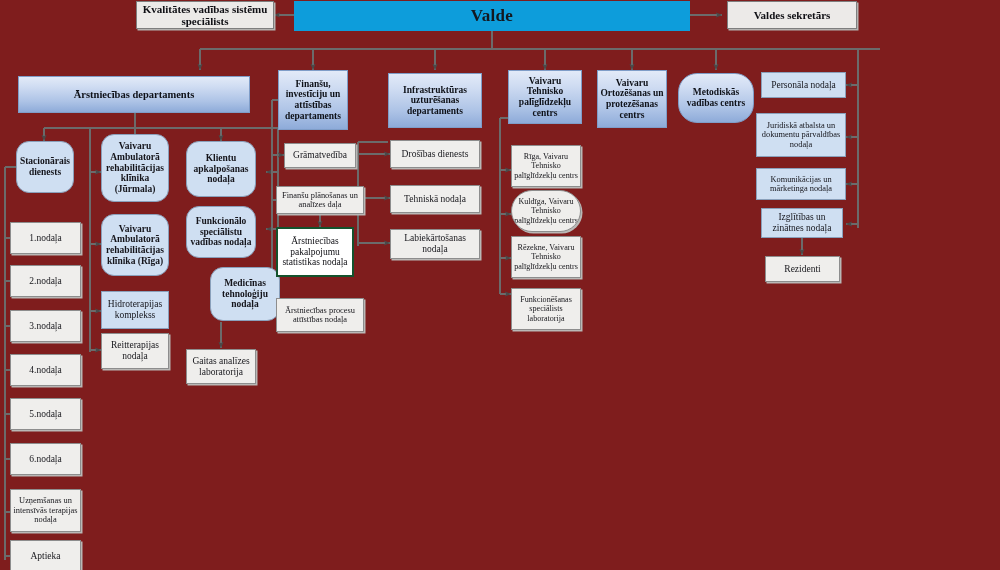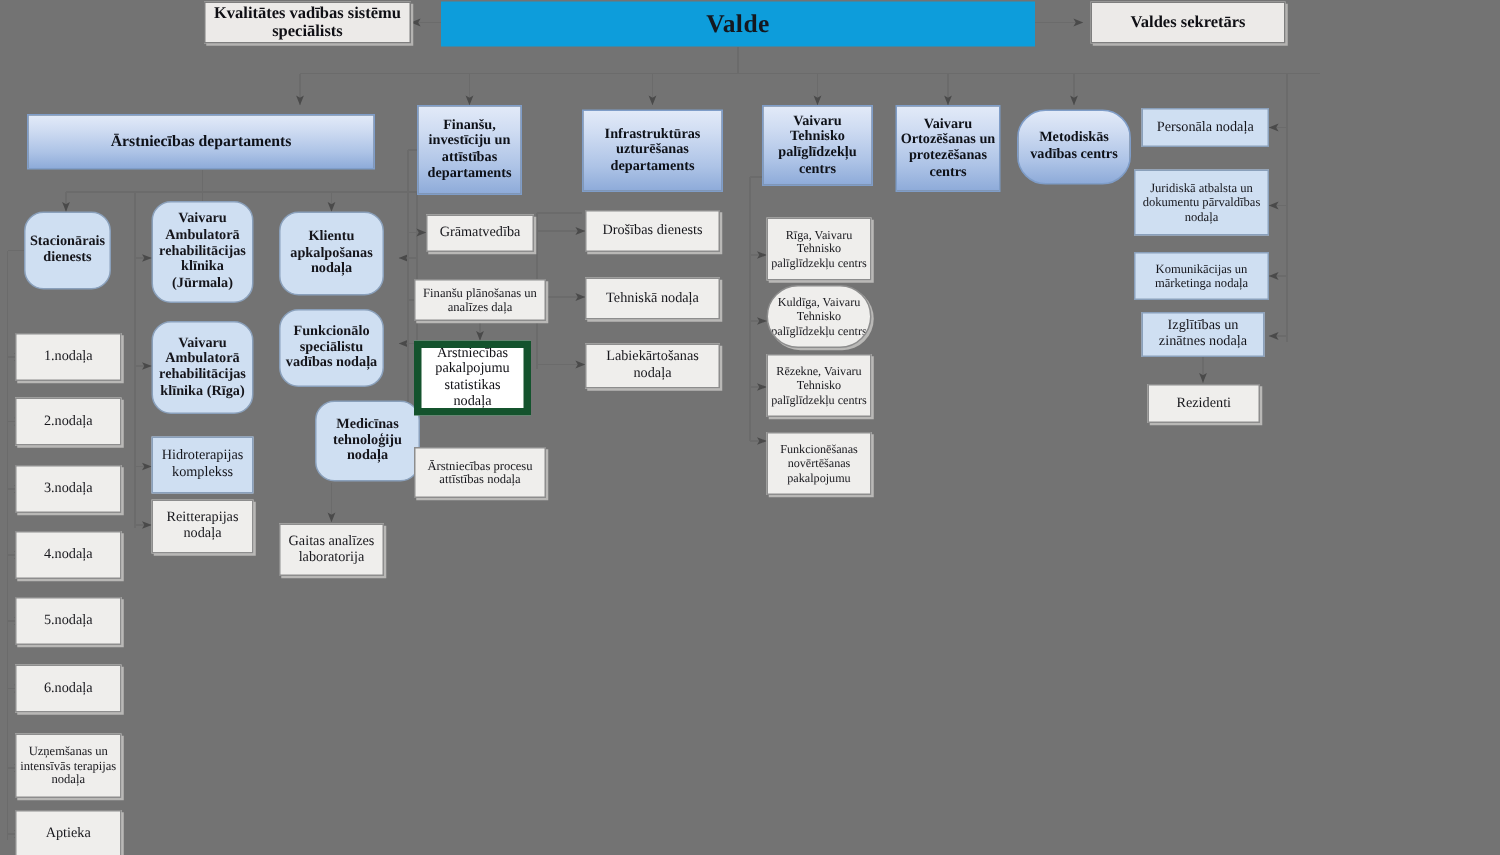--- a/index.html
+++ b/index.html
@@ -7,21 +7,21 @@
   body{
     font-family:"Liberation Serif","DejaVu Serif",serif;
     color:#0f0f14;
     -webkit-font-smoothing:none;
   }
   #chart{
     position:relative;
     width:1000px;
     height:570px;
     overflow:hidden;
-    background:#737373;
+    background:#7f1d1d;
   }
   #wires{position:absolute;left:0;top:0;width:1000px;height:570px;pointer-events:none;}
 
   .box{
     position:absolute;
     box-sizing:border-box;
     display:flex;
     align-items:center;
     justify-content:center;
     text-align:center;
@@ -72,21 +72,21 @@
     background:#cfdff2;
     border:1px solid #8aa0bb;
     font-size:9.5px;
     color:#15151b;
   }
   .v-blue.bold{font-weight:bold;border-radius:13px;}
 
   
   .v-white{
     background:#ffffff;
-    border:5px solid #14532d;
+    border:2px solid #14532d;
     font-size:9.5px;
   }
 
   .tiny{font-size:8.4px;}
   .tiny2{font-size:8.1px;}
 </style>
 </head>
 <body>
 
 <div id="chart">
@@ -292,21 +292,21 @@
   <div class="box v-grey tiny2" style="left:511px;top:145px;width:70px;height:42px;">
     <span>Rīga, Vaivaru Tehnisko palīglīdzekļu centrs</span>
   </div>
   <div class="box v-grey tiny2" style="left:511px;top:190px;width:70px;height:42px;border-radius:21px;">
     <span>Kuldīga, Vaivaru Tehnisko palīglīdzekļu centrs</span>
   </div>
   <div class="box v-grey tiny2" style="left:511px;top:236px;width:70px;height:42px;">
     <span>Rēzekne, Vaivaru Tehnisko palīglīdzekļu centrs</span>
   </div>
   <div class="box v-grey tiny2" style="left:511px;top:288px;width:70px;height:42px;">
-    <span>Funkcionēšanas novērtēšanas pakalpojumu</span>
+    <span>Funkcionēšanas speciālists laboratorija</span>
   </div>
 
   <div class="box v-blue" style="left:761px;top:72px;width:85px;height:26px;">
     <span>Personāla nodaļa</span>
   </div>
   <div class="box v-blue tiny" style="left:756px;top:113px;width:90px;height:44px;">
     <span>Juridiskā atbalsta un dokumentu pārvaldības nodaļa</span>
   </div>
   <div class="box v-blue tiny" style="left:756px;top:168px;width:90px;height:32px;">
     <span>Komunikācijas un mārketinga nodaļa</span>

